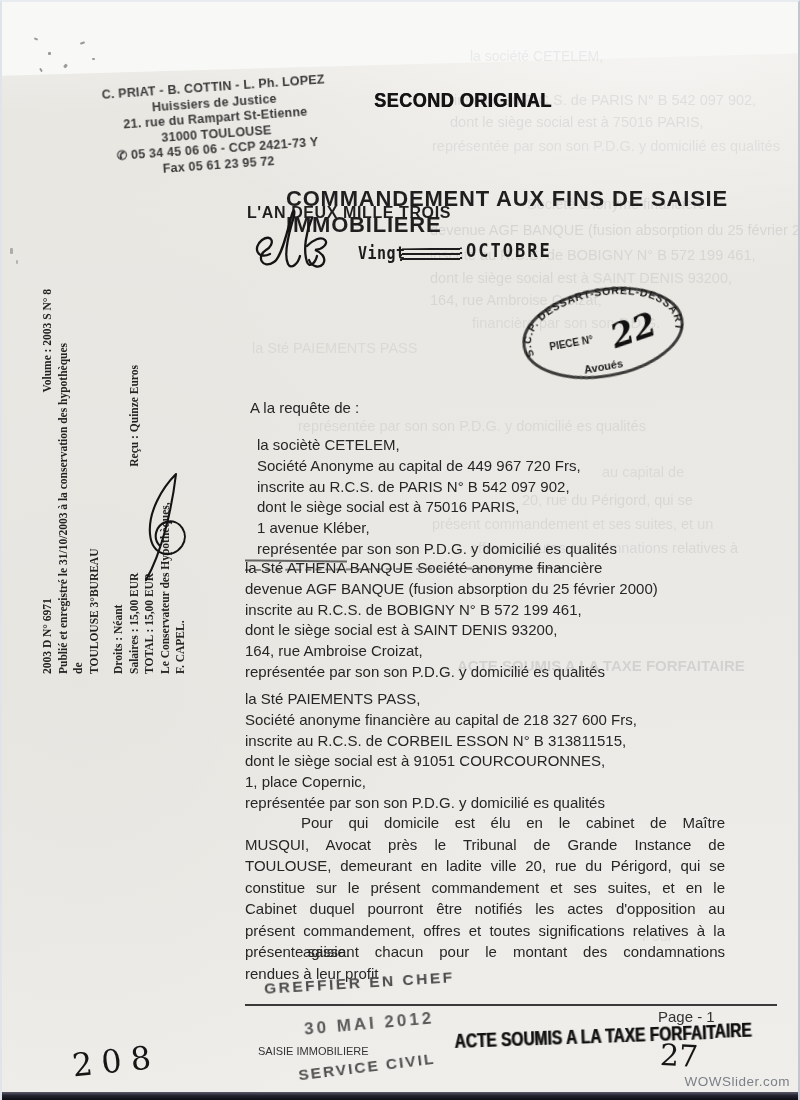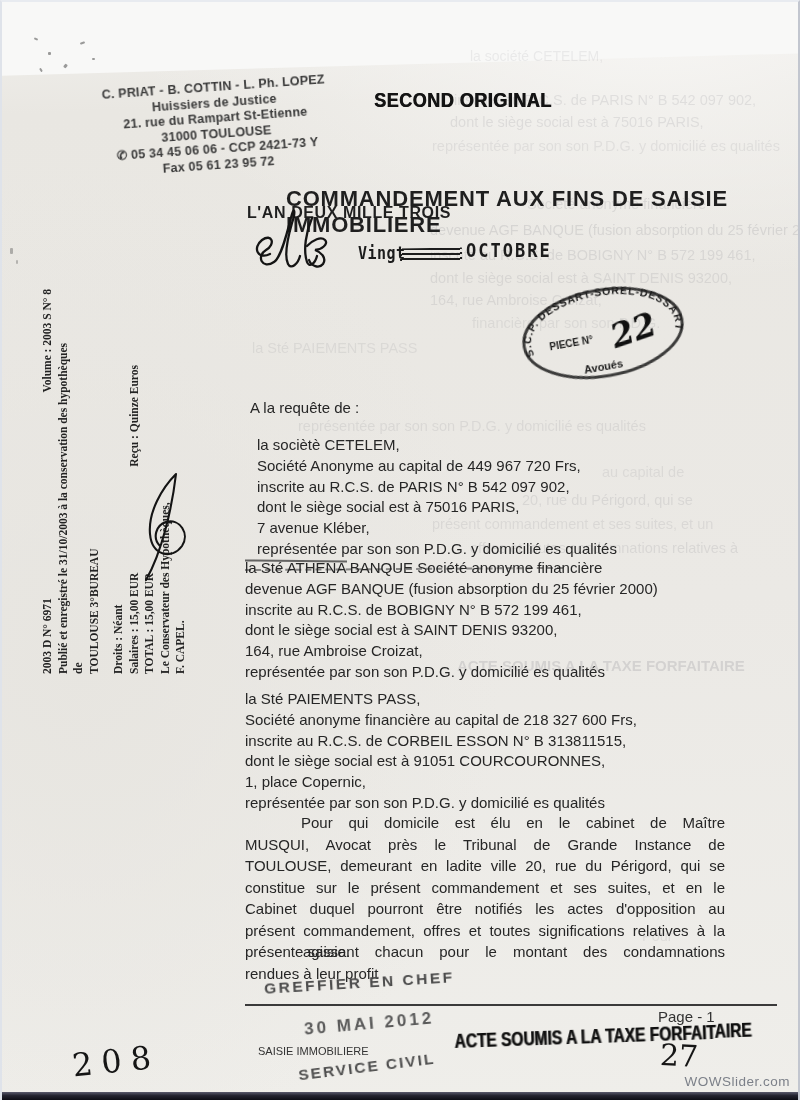--- a/index.html
+++ b/index.html
@@ -173,21 +173,21 @@
     <path d="M 44 6 C 30 20 16 44 18 66 C 20 88 40 92 50 78 C 58 66 48 50 34 54 C 24 57 20 70 28 78 M 44 6 C 40 40 30 84 14 112" fill="none" stroke="#141414" stroke-width="2.1" stroke-linecap="round"></path>
   </svg>
 
   <div class="abs heading-requete scan">A la requête de :</div>
 
   <div class="abs party b1 scan">
       <div class="line">la sociètè CETELEM,</div>
       <div class="line">Société Anonyme au capital de 449 967 720 Frs,</div>
       <div class="line">inscrite au R.C.S. de PARIS N° B 542 097 902,</div>
       <div class="line">dont le siège social est à 75016 PARIS,</div>
-      <div class="line">7 avenue Kléber,</div>
+      <div class="line">1 avenue Kléber,</div>
       <div class="line">représentée par son son P.D.G.  y domicilié es qualités</div>
     </div>
   <div class="abs u1"></div>
   <div class="abs u2"></div>
 
   <div class="abs party b2 scan">
       <div class="line">la Sté ATHENA BANQUE Société anonyme financière</div>
       <div class="line">devenue AGF BANQUE (fusion absorption du 25 février 2000)</div>
       <div class="line">inscrite au R.C.S. de BOBIGNY N° B 572 199 461,</div>
       <div class="line">dont le siège social est à SAINT DENIS 93200,</div>

